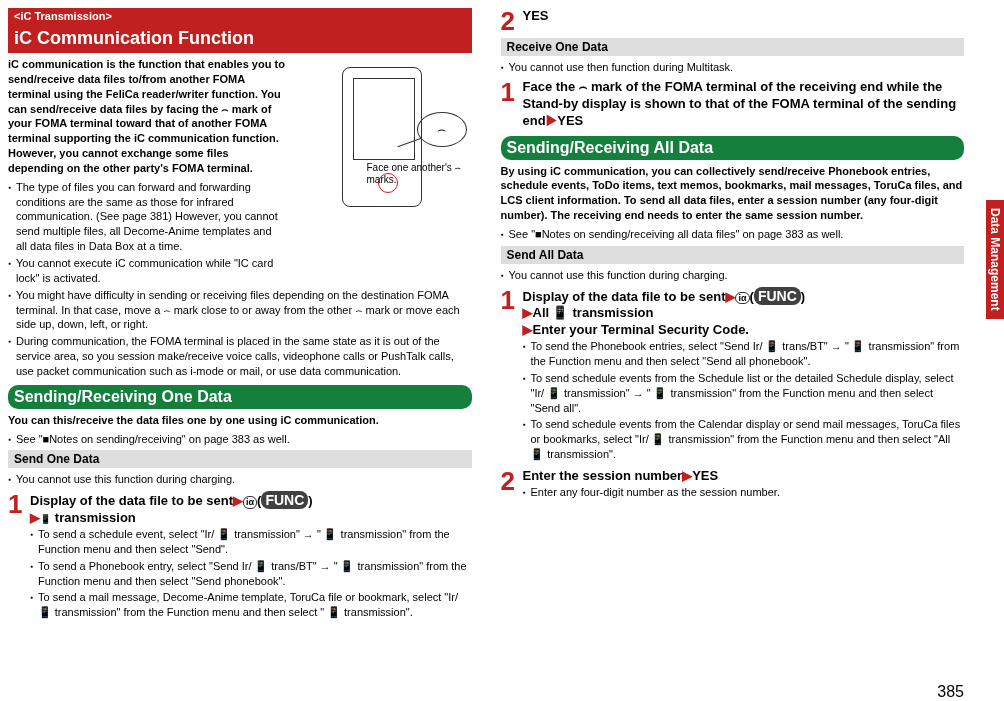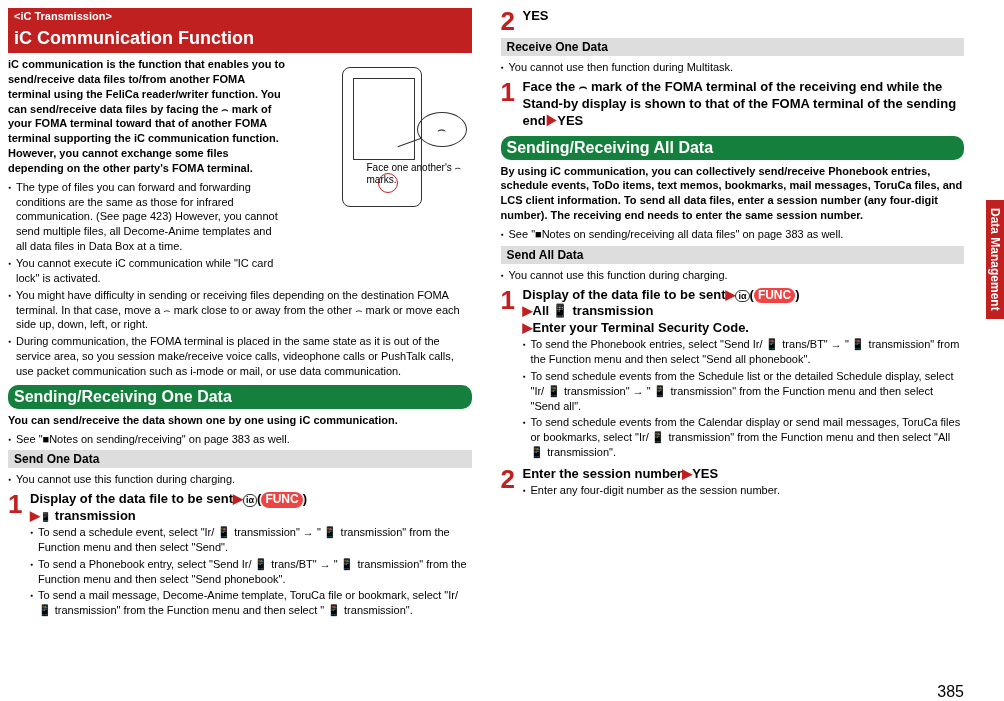--- a/index.html
+++ b/index.html
@@ -26,21 +26,21 @@
 .side-tab { position: absolute; right: 0; top: 200px; background: #c02020; color: #fff; writing-mode: vertical-rl; padding: 8px 2px; font-size: 12px; font-weight: bold; }
 .phone-diagram { float: right; width: 180px; height: 200px; margin-left: 6px; position: relative; }
 .phone { position: absolute; left: 50px; top: 10px; width: 80px; height: 140px; border: 1px solid #333; border-radius: 8px; }
 .phone::before { content: ""; position: absolute; left: 10px; top: 10px; width: 60px; height: 80px; border: 1px solid #333; }
 .mark-circle { position: absolute; left: 35px; top: 105px; width: 20px; height: 20px; border: 1.5px solid #c02020; border-radius: 50%; }
 .callout { position: absolute; right: 5px; top: 55px; width: 50px; height: 35px; border: 1px solid #333; border-radius: 50%; display: flex; align-items: center; justify-content: center; font-size: 14px; }
 .callout-line { position: absolute; left: 105px; top: 85px; width: 25px; height: 1px; background: #333; transform: rotate(-20deg); }
 .diagram-caption { position: absolute; right: 5px; top: 105px; width: 100px; font-size: 10px; }
 .step-row-top { display: flex; }
 .felica-mark { display: inline-block; border: 1px solid #333; border-radius: 6px; padding: 0 2px; font-size: 9px; line-height: 1.2; }
-.func-btn { display: inline-block; background: #ef4444; color: #fff; border-radius: 8px; padding: 0 4px; font-size: 12px; }
+.func-btn { display: inline-block; background: #404040; color: #fff; border-radius: 8px; padding: 0 4px; font-size: 14px; }
 .icon-ir { display: inline-block; font-size: 9px; }
 .intro-wrap { position: relative; }
 </style>
 </head>
 <body>
 
 <div class="page">
 
   <div class="col">
     <div class="header-small">&lt;iC Transmission&gt;</div>
@@ -50,29 +50,29 @@
       <div class="phone-diagram">
         <div class="phone">
           <div class="mark-circle"></div>
         </div>
         <div class="callout-line"></div>
         <div class="callout">⌢</div>
         <div class="diagram-caption">Face one another's ⌢ marks.</div>
       </div>
       <div class="intro">iC communication is the function that enables you to send/receive data files to/from another FOMA terminal using the FeliCa reader/writer function. You can send/receive data files by facing the ⌢ mark of your FOMA terminal toward that of another FOMA terminal supporting the iC communication function. However, you cannot exchange some files depending on the other party's FOMA terminal.</div>
       <ul class="bullets">
-        <li>The type of files you can forward and forwarding conditions are the same as those for infrared communication. (See page 423) However, you cannot send multiple files, all Decome-Anime templates and all data files in Data Box at a time.</li>
+        <li>The type of files you can forward and forwarding conditions are the same as those for infrared communication. (See page 381) However, you cannot send multiple files, all Decome-Anime templates and all data files in Data Box at a time.</li>
         <li>You cannot execute iC communication while "IC card lock" is activated.</li>
         <li>You might have difficulty in sending or receiving files depending on the destination FOMA terminal. In that case, move a ⌢ mark close to or away from the other ⌢ mark or move each side up, down, left, or right.</li>
         <li>During communication, the FOMA terminal is placed in the same state as it is out of the service area, so you session make/receive voice calls, videophone calls or PushTalk calls, use packet communication such as i-mode or mail, or use data communication.</li>
       </ul>
     </div>
 
     <div class="section-header">Sending/Receiving One Data</div>
-    <div class="intro">You can send/receive the data shown one by one using iC communication.</div>
+    <div class="intro">You can this/receive the data files one by one using iC communication.</div>
     <ul class="bullets">
       <li>See "■Notes on sending/receiving" on page 383 as well.</li>
     </ul>
 
     <div class="sub-header">Send One Data</div>
     <ul class="bullets">
       <li>You cannot use this function during charging.</li>
     </ul>
 
     <div class="step">

